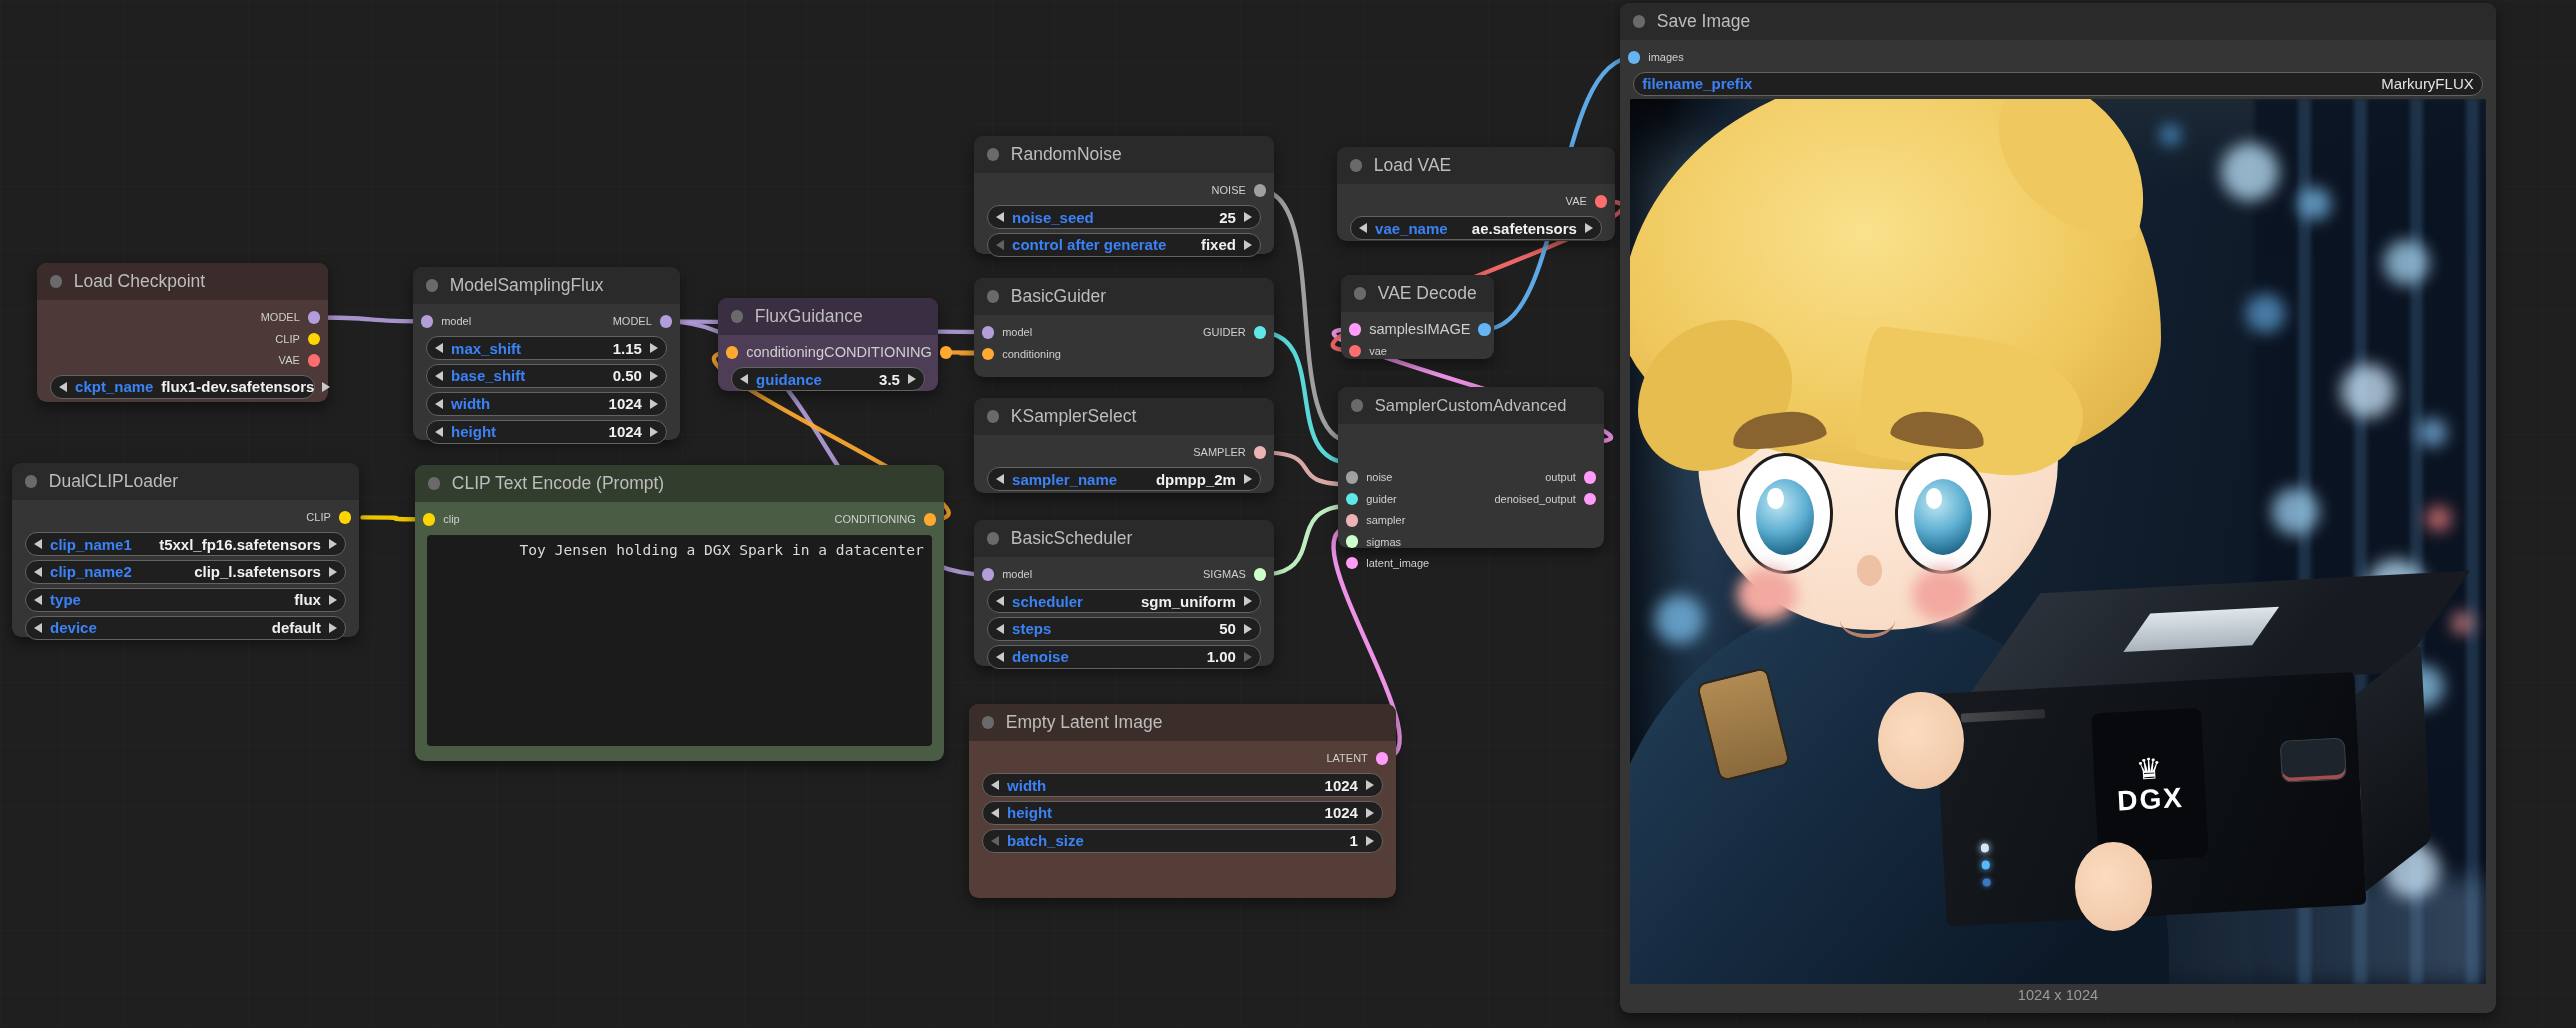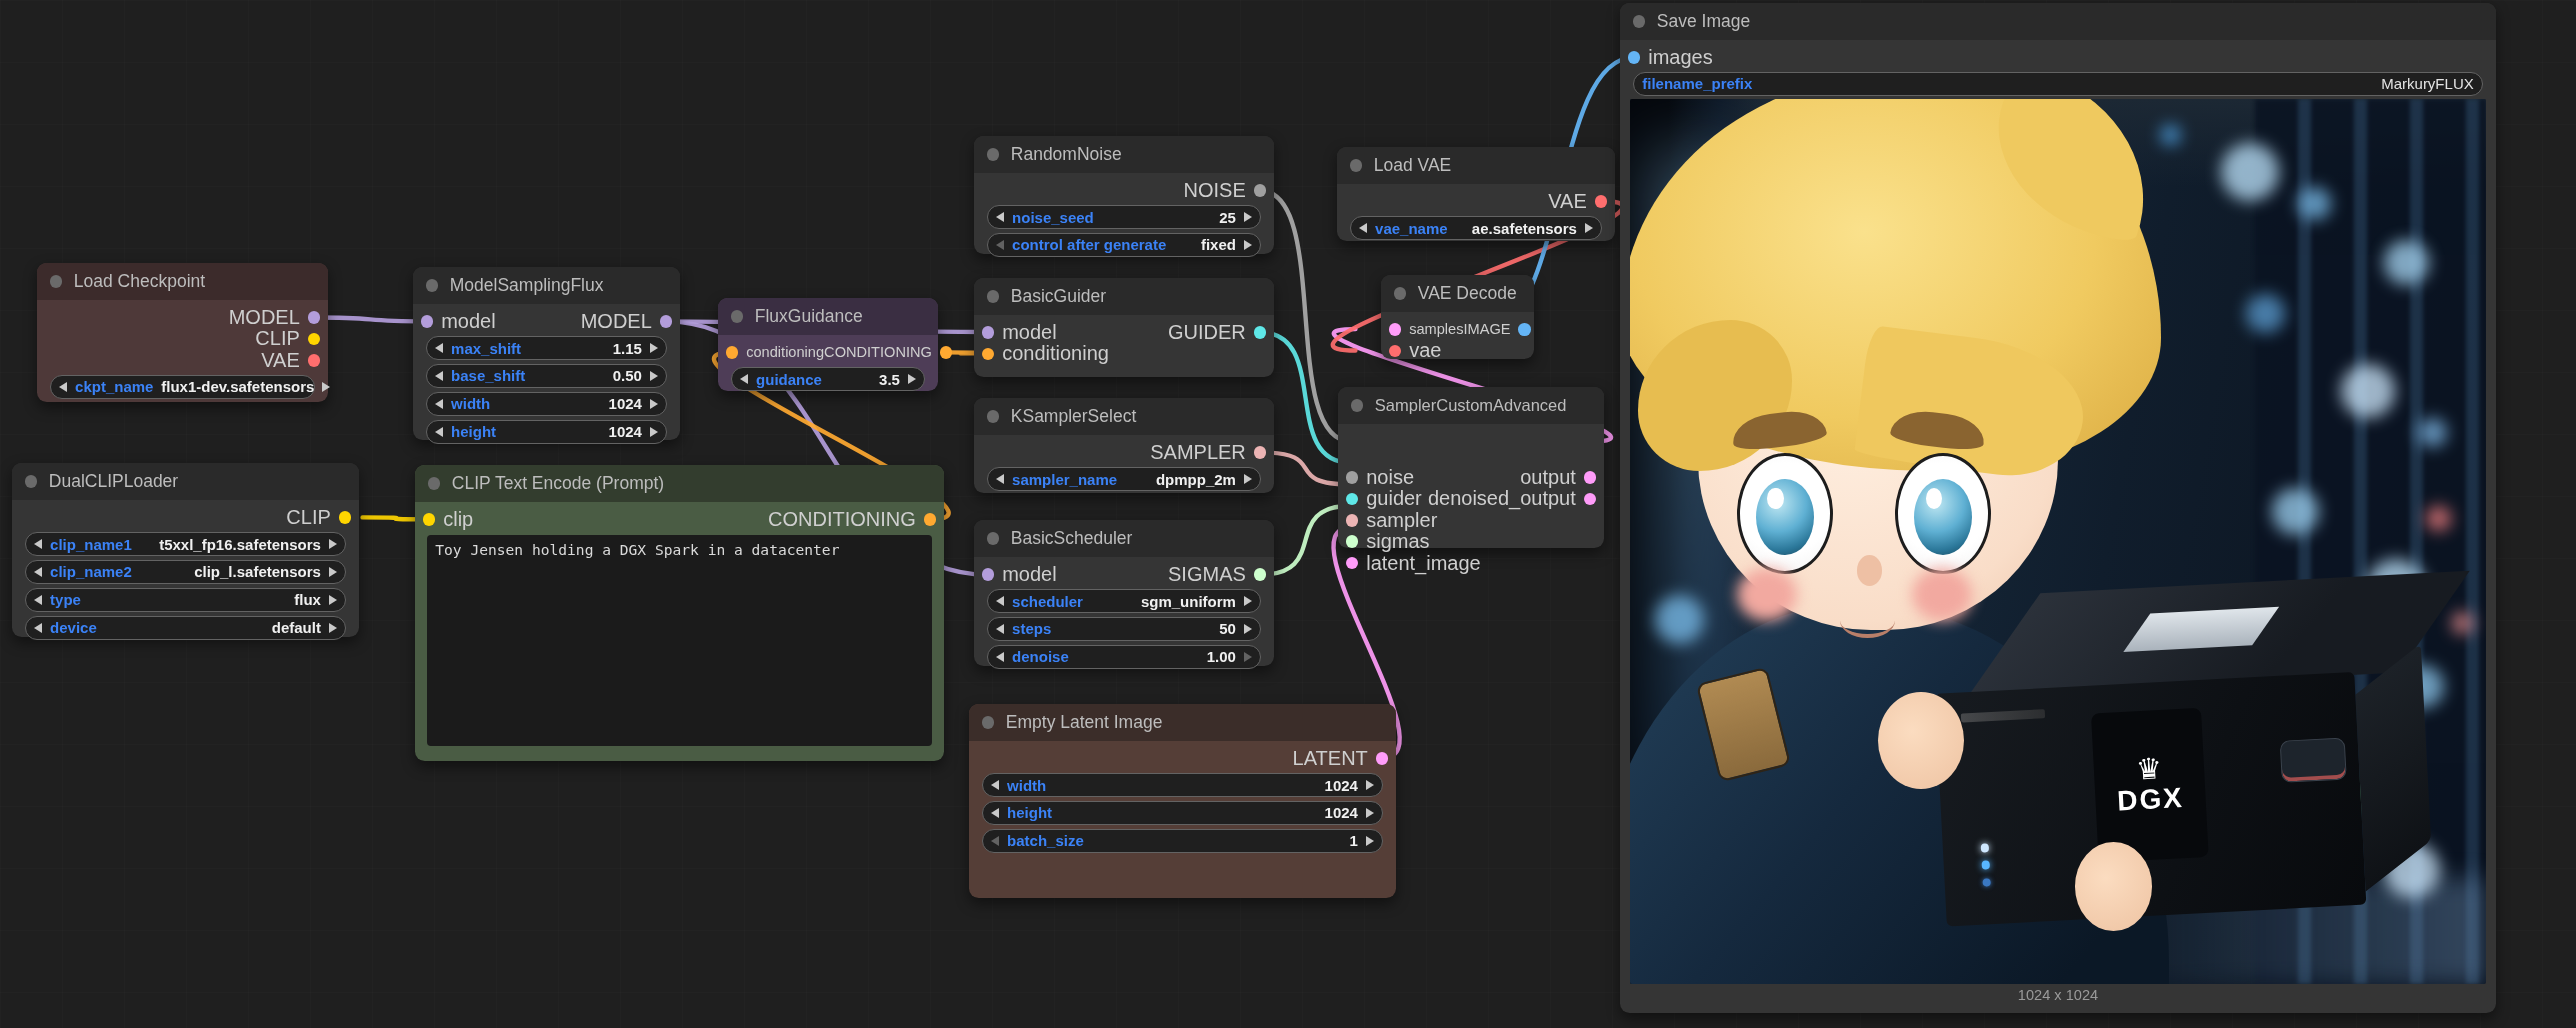--- a/index.html
+++ b/index.html
@@ -7,21 +7,21 @@
     font-family:"Liberation Sans",sans-serif;
     background-image:linear-gradient(rgba(255,255,255,.012) 1px,transparent 1px),linear-gradient(90deg,rgba(255,255,255,.012) 1px,transparent 1px);
     background-size:62px 62px;}
   #wires{position:absolute;left:0;top:0;width:2576px;height:1029px;}
   .node{position:absolute;display:flex;flex-direction:column;border-radius:9.7px;
     background:var(--body,#353535);box-shadow:0 5.8px 13.6px rgba(0,0,0,.45);}
   .node-header{height:37px;flex:0 0 37px;background:var(--header,#2a2a2a);border-radius:9.7px 9.7px 0 0;
     display:flex;align-items:center;gap:11.6px;padding:0 12.6px;color:#bdbdbd;font-size:17.5px;}
   .collapse-dot{width:12.6px;height:12.6px;border-radius:50%;background:#6a6a6a;flex:0 0 12.6px;}
   .node-body{flex:1;display:flex;flex-direction:column;padding:6.8px 0 5.8px;min-height:0;}
-  .slot-row{display:flex;align-items:center;height:21.4px;flex:0 0 21.4px;padding:0 7.8px;color:#cfcfcf;font-size:20px;}
+  .slot-row{display:flex;align-items:center;height:21.4px;flex:0 0 21.4px;padding:0 7.8px;color:#cfcfcf;font-size:11px;}
   .slot{display:flex;align-items:center;gap:7.8px;}
   .slot.out{margin-left:auto;}
   .dot{width:12.6px;height:12.6px;border-radius:50%;background:#888;flex:0 0 12.6px;}
   .widget{height:22px;flex:0 0 22px;margin:3.9px 12.6px 0;background:#1f1f1f;border:1.5px solid #636363;
     border-radius:12.6px;display:flex;align-items:center;gap:7.8px;padding:0 8.7px;font-size:15px;}
   .w-label{color:#3b82f6;white-space:nowrap;font-weight:bold;}
   .w-value{margin-left:auto;color:#f0f0f0;font-weight:700;white-space:nowrap;}
   .tri{width:0;height:0;border-top:5.8px solid transparent;border-bottom:5.8px solid transparent;flex:0 0 auto;}
   .tri.l{border-right:8.7px solid #c9c9c9;}
   .tri.r{border-left:8.7px solid #c9c9c9;}
@@ -253,21 +253,21 @@
       </div>
       <div class="widget">
           <span class="tri l"></span>
           <span class="w-label">guidance</span>
           <span class="w-value">3.5</span>
           <span class="tri r"></span>
         </div>
     </div>
   </div>
 
-  <div class="node theme-green" style="left:415px;top:465px;width:529px;height:296px;">
+  <div class="node theme-green" style="left:415px;top:465px;width:529px;height:296px;text-align:right;">
     <div class="node-header">
       <span class="collapse-dot"></span>
       <span>CLIP Text Encode (Prompt)</span>
     </div>
     <div class="node-body">
       <div class="slot-row">
         <div class="slot in">
             <span class="dot" style="background: rgb(255, 213, 0);"></span>
             <span>clip</span>
           </div>
@@ -437,21 +437,21 @@
         </div>
       <div class="widget">
           <span class="tri l"></span>
           <span class="w-label">vae_name</span>
           <span class="w-value">ae.safetensors</span>
           <span class="tri r"></span>
         </div>
     </div>
   </div>
 
-  <div class="node" style="left:1341px;top:275px;width:153px;height:84px;margin-left:40px;">
+  <div class="node" style="left:1341px;top:275px;width:153px;height:84px;">
     <div class="node-header">
       <span class="collapse-dot"></span>
       <span>VAE Decode</span>
     </div>
     <div class="node-body">
       <div class="slot-row" style="font-size:14.6px;">
         <div class="slot in">
             <span class="dot" style="background: rgb(255, 156, 249);"></span>
             <span>samples</span>
           </div>

